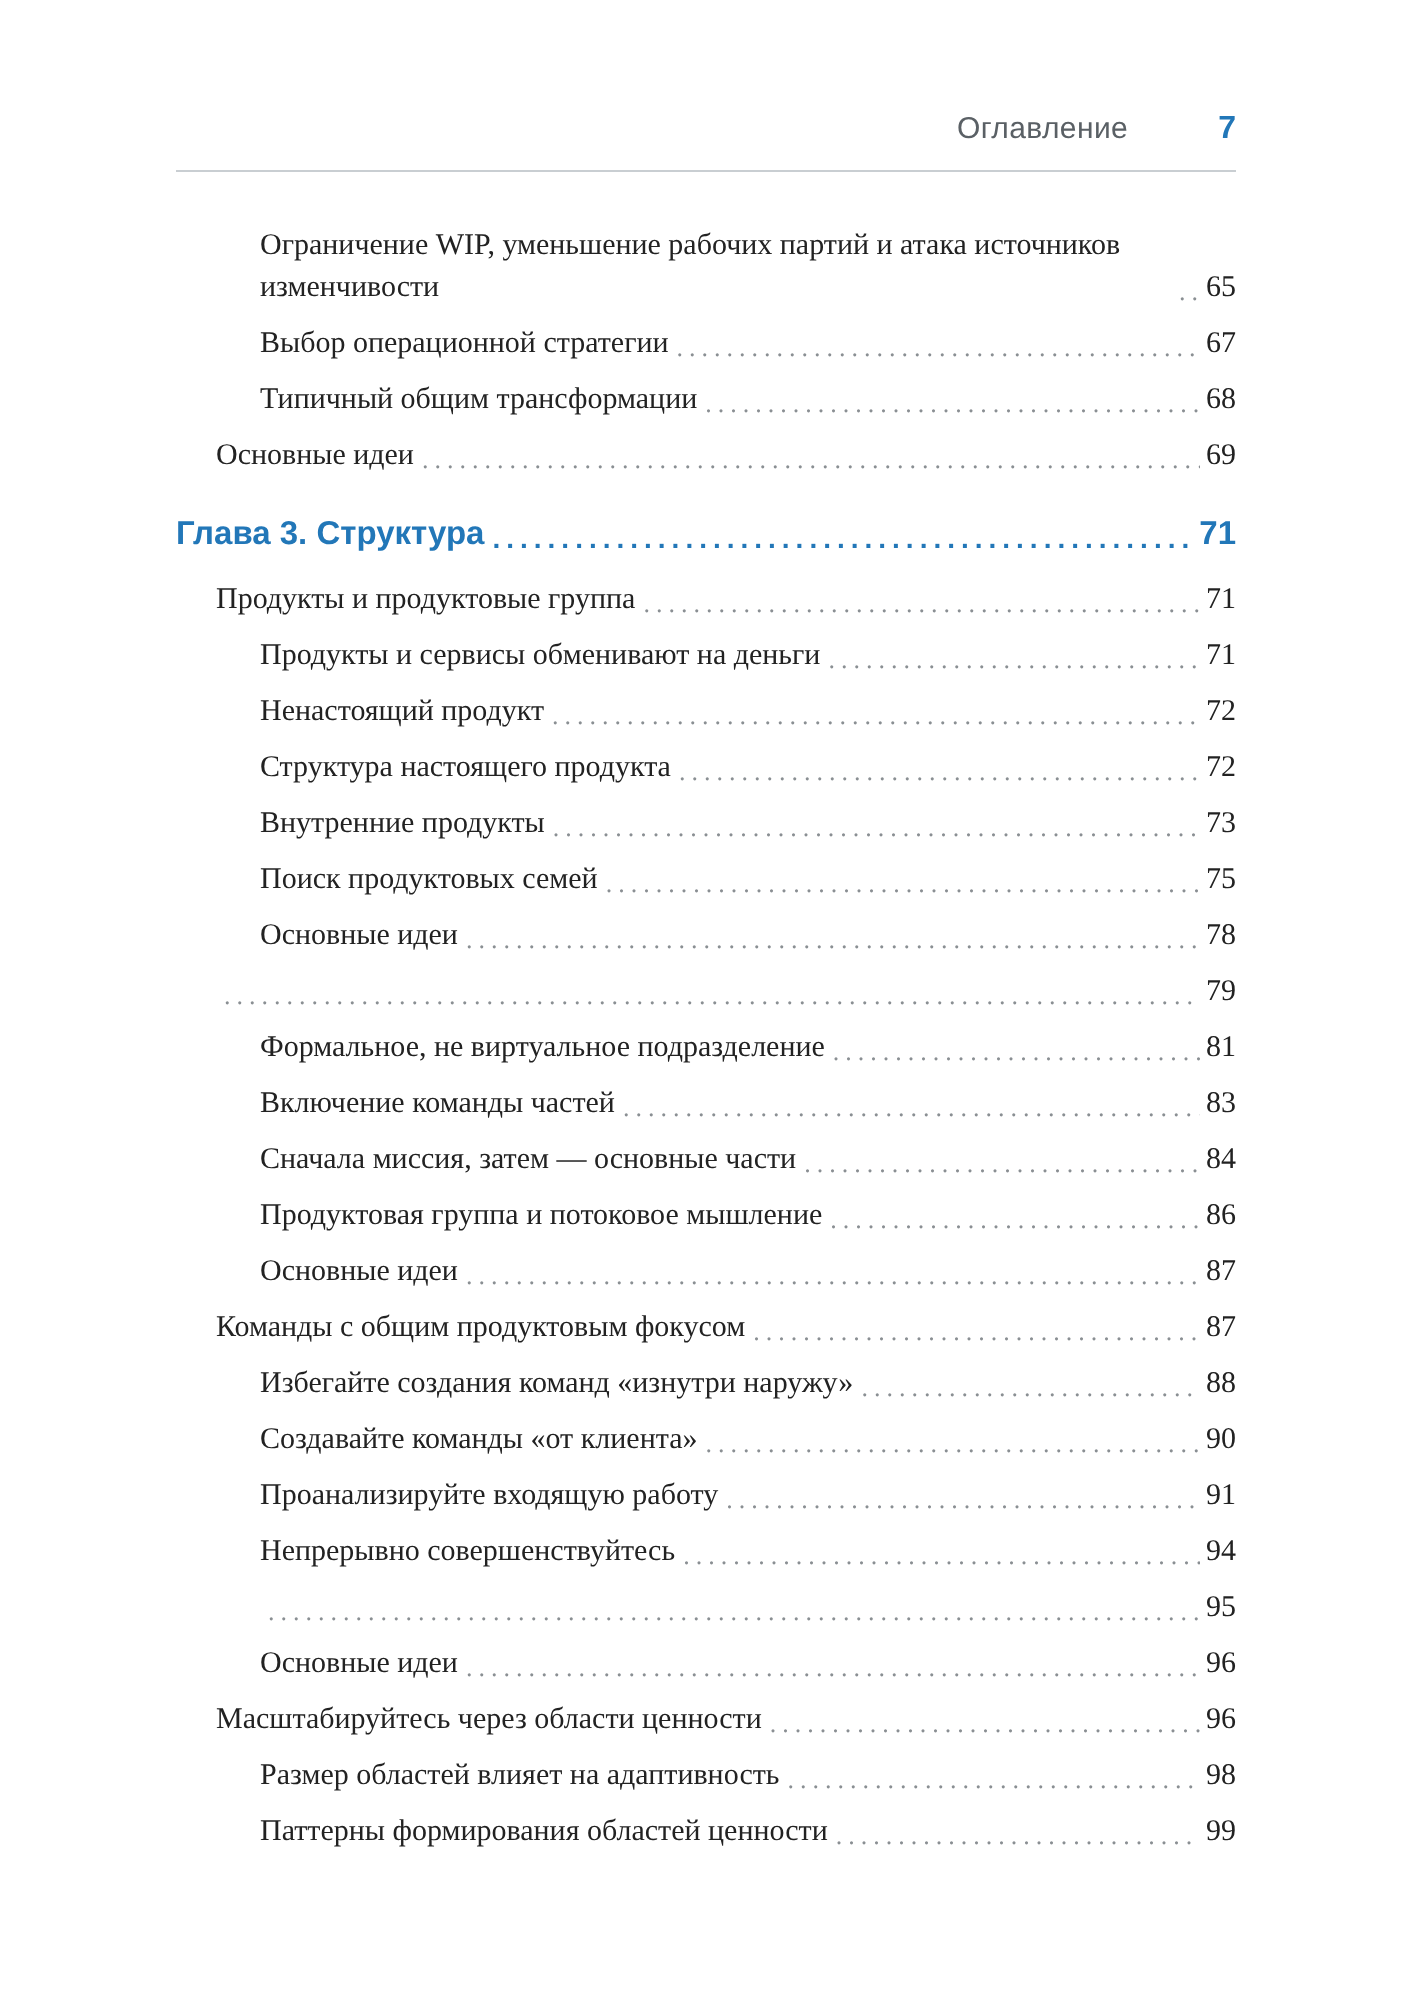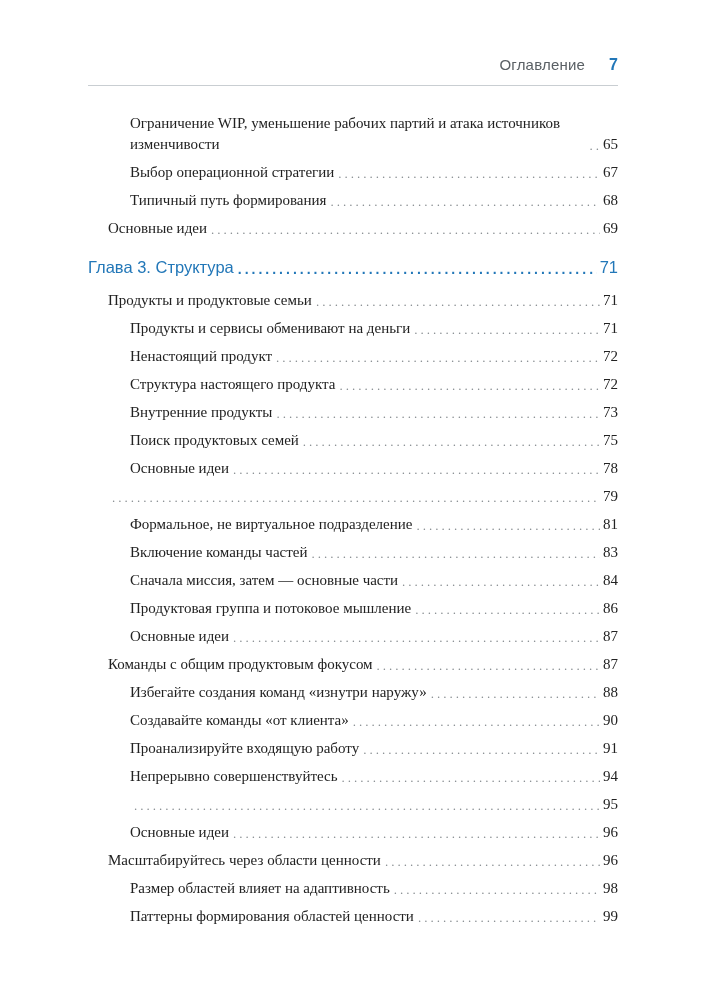--- a/index.html
+++ b/index.html
@@ -13,21 +13,21 @@
     color: #222222;
     overflow: hidden;
   }
   .page {
     padding: 56px 90px 0 88px;
   }
   .page-header {
     display: flex;
     justify-content: flex-end;
     align-items: baseline;
-    gap: 24px;
+    gap: 45px;
     font-family: "Liberation Sans", sans-serif;
   }
   .header-title {
     color: #5a6065;
     font-size: 15px;
     letter-spacing: 0.2px;
   }
   .header-pagenum {
     color: var(--accent);
     font-weight: 700;
@@ -48,21 +48,21 @@
     line-height: 1.4;
     margin-bottom: 7px;
   }
   .toc-row.lvl1 { padding-left: 20px; }
   .toc-row.lvl2 { padding-left: 42px; }
   .toc-row.chapter {
     padding-left: 0;
     margin-top: 17px;
     margin-bottom: 11px;
     font-family: "Liberation Sans", sans-serif;
-    font-weight: 400;
+    font-weight: 700;
     font-size: 16.5px;
     color: var(--accent);
   }
   .toc-title {
     flex: 0 1 auto;
   }
   .leader {
     flex: 1 1 12px;
     overflow: hidden;
     white-space: nowrap;
@@ -99,36 +99,36 @@
     <span class="toc-title">Ограничение WIP, уменьшение рабочих партий и атака источников изменчивости</span>
     <span class="leader"></span>
     <span class="toc-page">65</span>
   </div>
       <div class="toc-row lvl2">
     <span class="toc-title">Выбор операционной стратегии</span>
     <span class="leader"></span>
     <span class="toc-page">67</span>
   </div>
       <div class="toc-row lvl2">
-    <span class="toc-title">Типичный путь формирования</span>
+    <span class="toc-title">Типичный общим трансформации</span>
     <span class="leader"></span>
     <span class="toc-page">68</span>
   </div>
       <div class="toc-row lvl1">
     <span class="toc-title">Основные идеи</span>
     <span class="leader"></span>
     <span class="toc-page">69</span>
   </div>
       <div class="toc-row chapter">
     <span class="toc-title">Глава 3. Структура</span>
     <span class="leader"></span>
     <span class="toc-page">71</span>
   </div>
       <div class="toc-row lvl1">
-    <span class="toc-title">Продукты и продуктовые семьи</span>
+    <span class="toc-title">Продукты и продуктовые группа</span>
     <span class="leader"></span>
     <span class="toc-page">71</span>
   </div>
       <div class="toc-row lvl2">
     <span class="toc-title">Продукты и сервисы обменивают на деньги</span>
     <span class="leader"></span>
     <span class="toc-page">71</span>
   </div>
       <div class="toc-row lvl2">
     <span class="toc-title">Ненастоящий продукт</span>

